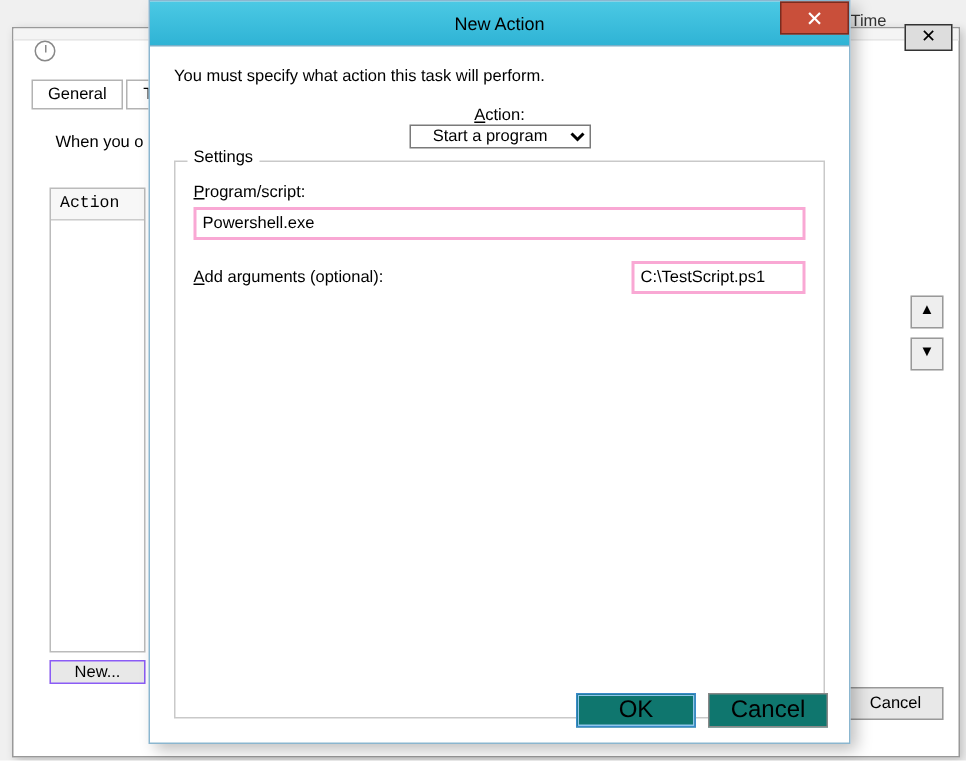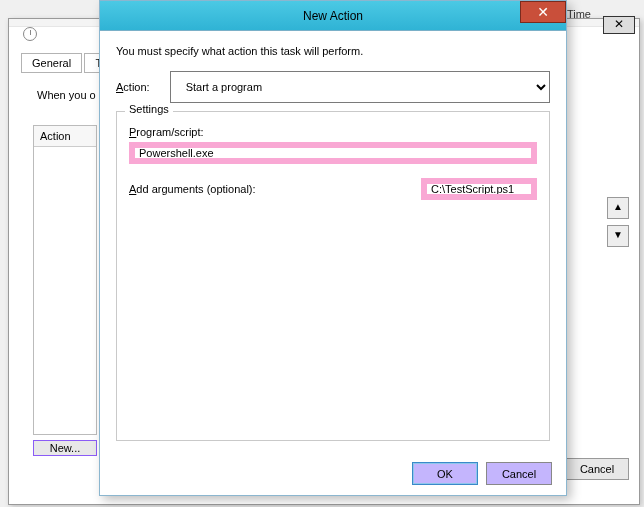--- a/index.html
+++ b/index.html
@@ -84,20 +84,21 @@
     font-size: 11px;
   }
   .bg-action-panel {
     position: absolute;
     left: 24px;
     top: 106px;
     width: 64px;
     height: 310px;
     border: 1px solid #bbb;
     background: #fff;
+    font-family: Liberation Mono, monospace;
   }
   .bg-action-header {
     padding: 4px 6px;
     font-size: 11px;
     border-bottom: 1px solid #ccc;
     background: #f7f7f7;
   }
   .bg-new-btn {
     position: absolute;
     left: 24px;
@@ -173,22 +174,23 @@
   .dialog-body {
     padding: 14px 16px 8px 16px;
   }
   .intro {
     font-size: 11px;
     margin-bottom: 14px;
   }
   .row {
     display: flex;
     align-items: center;
-    gap: 20px;
+    gap: 0;
     margin-bottom: 8px;
+    flex-direction: column;
   }
   .label {
     font-size: 11px;
     white-space: nowrap;
   }
   .underline {
     text-decoration: underline;
   }
   select.action-select {
     flex: 1;
@@ -196,42 +198,42 @@
     border: 1px solid #7a7a7a;
     background: #fff;
     font-size: 11px;
     padding: 0 11px;
   }
   .settings-group {
     border: 1px solid #c9c9c9;
     margin-top: 6px;
     padding: 14px 12px 12px 12px;
     position: relative;
-    height: 330px;
+    height: 372px;
   }
   .settings-legend {
     position: absolute;
     top: -9px;
     left: 8px;
     background: #fff;
     padding: 0 4px;
     font-size: 11px;
   }
   .field-label {
     font-size: 11px;
     margin-bottom: 4px;
   }
   .prog-row {
     display: flex;
     gap: 8px;
     margin-bottom: 14px;
   }
   input[type=text] {
     height: 22px;
-    border: 6px solid #f9a8d4;
+    border: 2px solid #f9a8d4;
     font-size: 11px;
     padding: 2px 4px;
     font-family: inherit;
   }
   .prog-input { flex: 1; }
   .browse-btn {
     width: 78px;
     height: 22px;
     border: 1px solid #888;
     background: #e6e6e6;
@@ -245,25 +247,25 @@
   }
   .short-input { width: 116px; }
   .dialog-footer {
     position: absolute;
     bottom: 10px;
     right: 14px;
     display: flex;
     gap: 8px;
   }
   .dlg-btn {
-    width: 66px;
+    width: 80px;
     height: 23px;
     border: 1px solid #888;
-    background: #c4b5fd;
-    font-size: 11px;
+    background: #0f766e;
+    font-size: 16px;
   }
   .dlg-btn.primary {
     border: 1px solid #3a89c9;
     box-shadow: inset 0 0 0 1px #8fc6ec;
   }
 </style>
 </head>
 <body>
 
 <div class="bg-window">

